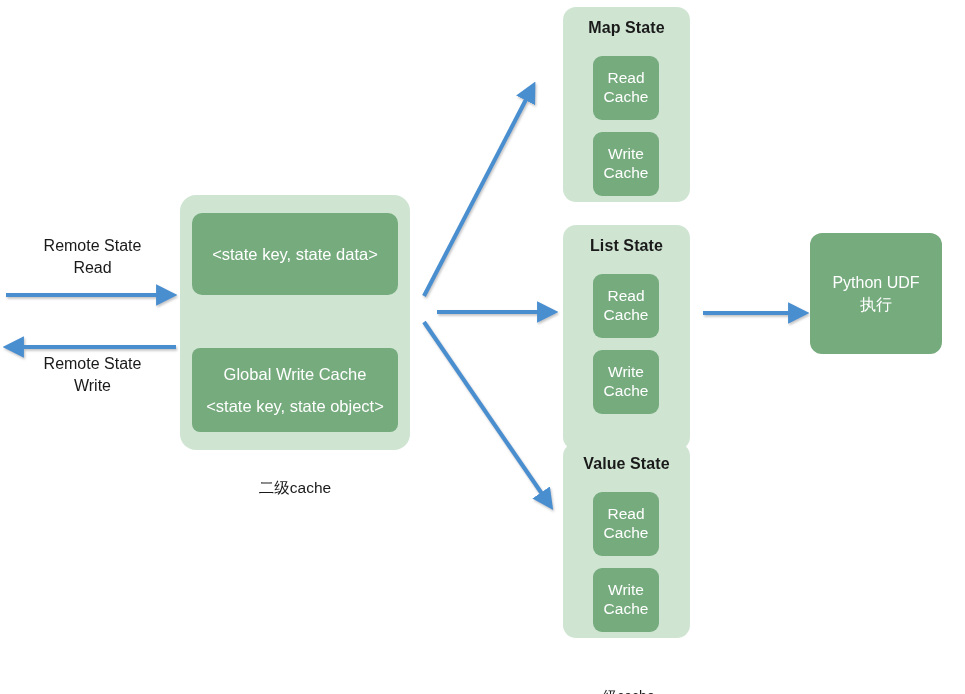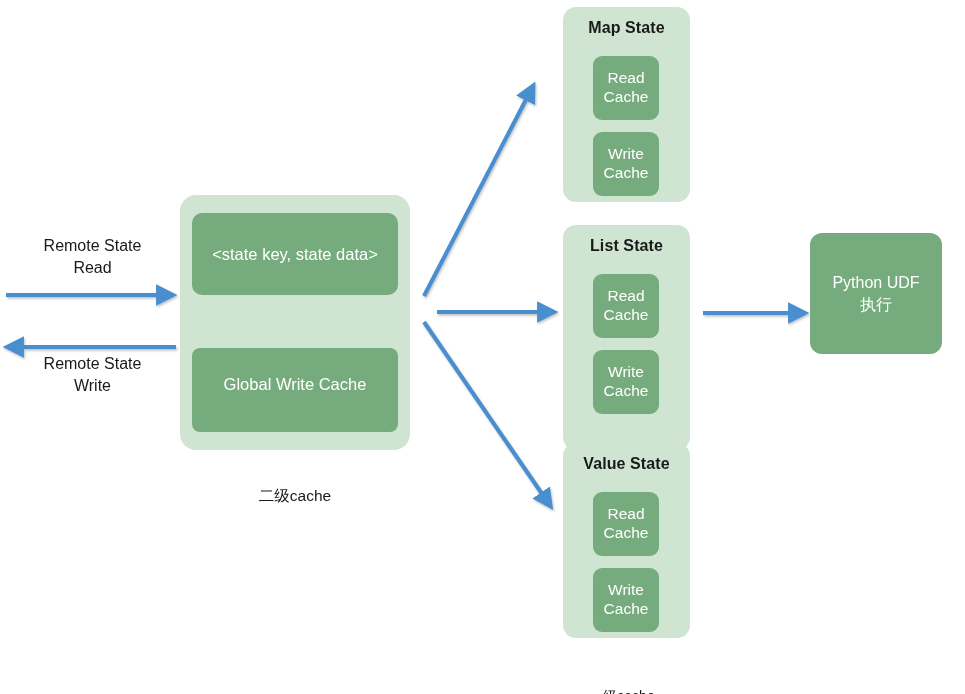--- a/index.html
+++ b/index.html
@@ -136,21 +136,20 @@
     left: 10px;
     top: 353px;
     width: 165px;
     font-size: 16px;
   }
   #level2-label {
     left: 205px;
     top: 478px;
     width: 180px;
     font-size: 15.5px;
-    margin-top: 8px;
   }
   #level1-label {
     left: 542px;
     top: 661px;
     width: 160px;
     font-size: 14px;
     margin-top: 26px;
   }
 
   
@@ -199,20 +198,21 @@
   </div>
 
   <div class="outer-box" id="central-cache"></div>
 
   <div class="inner-box" id="global-read-cache">
     <div>&lt;state key, state data&gt;</div>
   </div>
 
   <div class="inner-box" id="global-write-cache">
     <div class="cache-line-1">Global Write Cache</div>
+    <div>&lt;state key, state object&gt;</div>
   </div>
 
   <div class="label" id="level2-label">二级cache</div>
 
   <div class="outer-box state-box" id="map-state">
     <div class="state-title">Map State</div>
     <div class="inner-box state-cache read-cache-pos">
       <div>Read</div>
       <div>Cache</div>
     </div>

